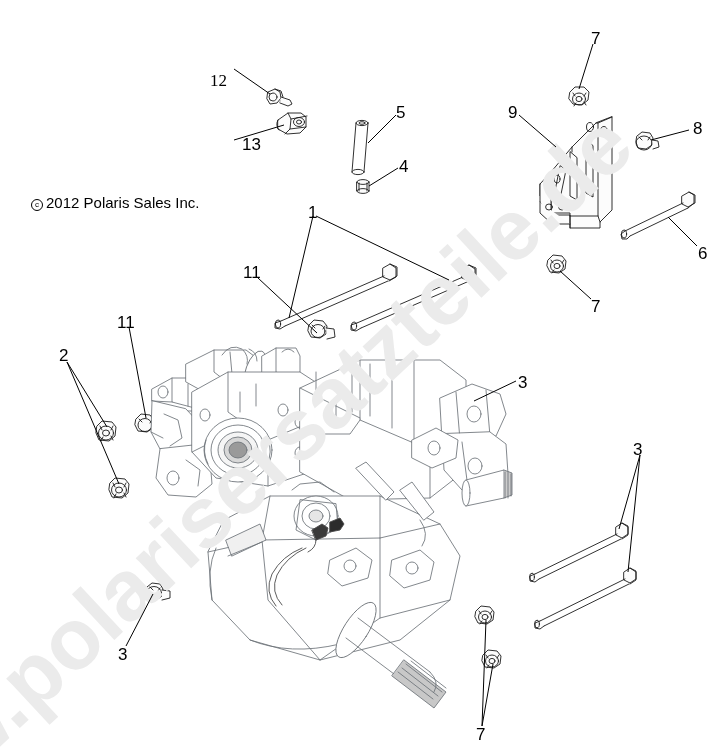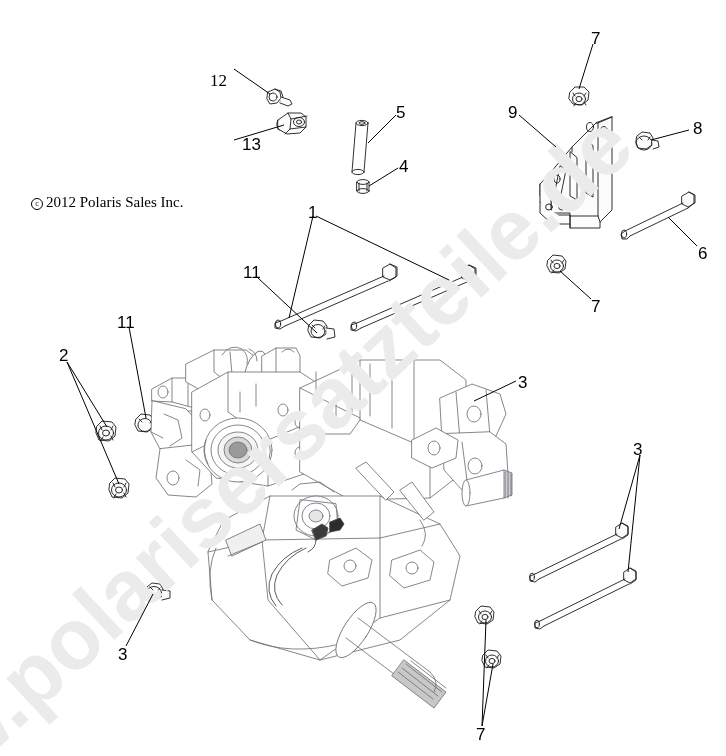--- a/index.html
+++ b/index.html
@@ -39,21 +39,21 @@
     font-family: "Liberation Sans", sans-serif;
     font-size: 17px;
     color: #000000;
     line-height: 1;
     white-space: nowrap;
   }
   #copyright {
     position: absolute;
     left: 31px;
     top: 194px;
-    font-family: Liberation Serif, serif;
+    font-family: Liberation Sans, sans-serif;
     font-size: 15px;
     color: #000000;
     z-index: 6;
     white-space: nowrap;
   }
   #copyright .csym {
     display: inline-block;
     border: 1px solid #000;
     border-radius: 50%;
     width: 10px; height: 10px;

